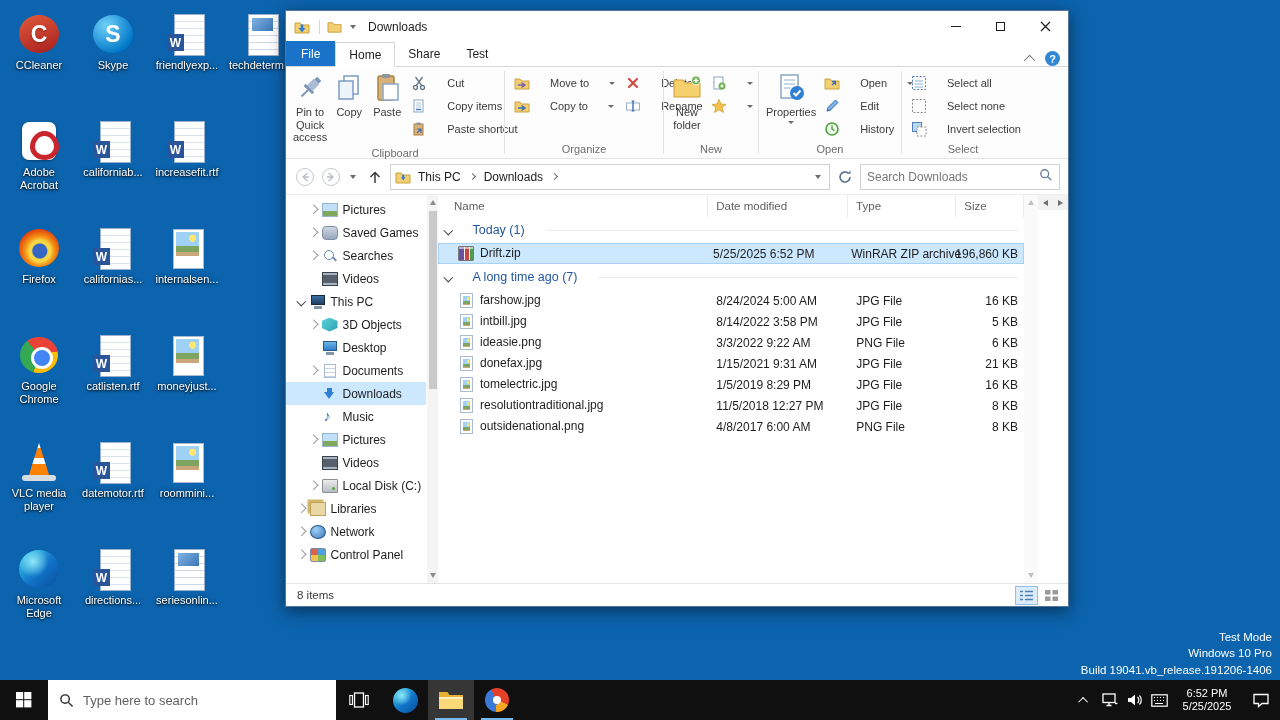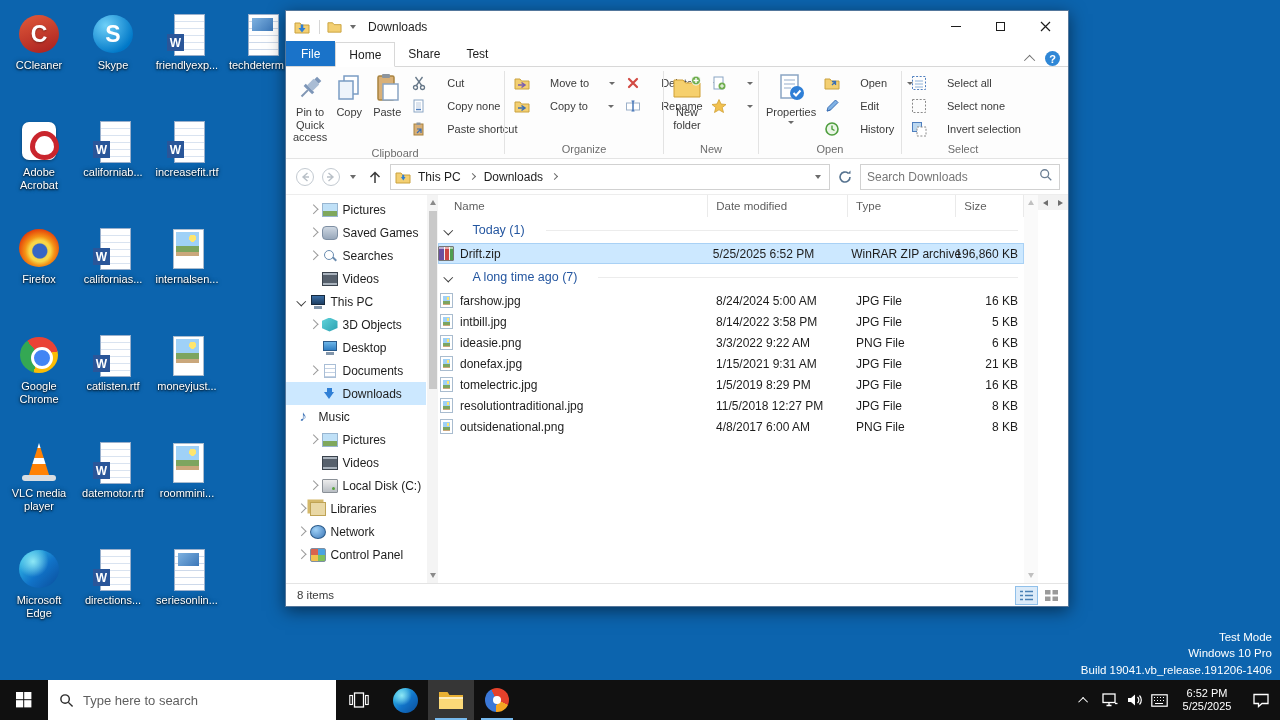--- a/index.html
+++ b/index.html
@@ -119,21 +119,21 @@
   .ch-name{width:280px;padding-left:16px}
   .ch-date{width:145px;padding-left:8px}
   .ch-type{width:112px;padding-left:8px}
   .ch-size{width:70px;padding-left:8px}
   .group-row{height:26px;display:flex;align-items:center;gap:21px;padding-left:7px;margin-top:0}
   .gh-chev{border-color:#7a9ecb}
   .group-label{font-size:12.5px;color:var(--group-header);white-space:nowrap}
   .group-line{flex:1;height:1px;background:#ececec;margin-right:6px}
   .file-row{height:21px;display:flex;align-items:center}
   .file-row.sel{background:var(--selection);box-shadow:inset 0 0 0 1px #a9d1f5}
-  .f-name{width:280px;display:flex;align-items:center;gap:6px;overflow:hidden;white-space:nowrap}
+  .f-name{width:280px;display:flex;align-items:flex-start;gap:6px;padding-left:20px;overflow:hidden;white-space:nowrap}
   .f-date{width:145px;padding-left:8px;white-space:nowrap}
   .f-type{width:112px;padding-left:8px;white-space:nowrap}
   .f-size{width:70px;text-align:right;padding-right:6px;white-space:nowrap}
   .fi{width:16px;height:15px;position:relative;flex-shrink:0}
   .fi-zip{background:linear-gradient(90deg,#6a4fa0 0 5px,#f2f2f2 5px 6px,#cc4444 6px 10px,#f2f2f2 10px 11px,#4f9e4f 11px 16px);border:1px solid #777;border-radius:1px;box-shadow:inset 0 2px 0 rgba(255,255,255,.55)}
   .fi-jpg,.fi-png{background:#fff;border:1px solid #a9bccf;width:13px;margin:0 1.5px}
   .fi-jpg::after,.fi-png::after{content:"";position:absolute;inset:2px;background:radial-gradient(circle at 70% 28%,#ffe66e 0 16%,rgba(255,230,110,0) 17%),linear-gradient(180deg,#9fd1f7 0 58%,#7da55f 58% 85%,#caa77b 85%)}
   .h-scroll{height:15px;background:#f2f2f2;display:flex;align-items:center;flex-shrink:0}
   .hs-arrow{width:15px;height:15px;display:flex;align-items:center;justify-content:center}
   .hs-left{border-top:3.5px solid transparent;border-bottom:3.5px solid transparent;border-right:5px solid #6f6f6f}
@@ -363,21 +363,21 @@
                     </g>
                   </svg></span>
               <span>Cut</span>
             </div>
             <div class="rb-small">
               <span class="i16"><svg viewBox="0 0 16 16">
                     <rect x="3" y="2" width="9" height="12" fill="#fff" stroke="#8aa5c4"></rect>
                     <path d="M5 5 h5 M5 7 h5 M5 9 h5" stroke="#b9c9dd"></path>
                     <path d="M5 11.5 h5" stroke="#4f7fbf" stroke-width="1.5"></path>
                   </svg></span>
-              <span>Copy none</span>
+              <span>Copy items</span>
             </div>
             <div class="rb-small">
               <span class="i16"><svg viewBox="0 0 16 16">
                     <rect x="3" y="3" width="9" height="11" fill="#d9b077" stroke="#a8823f"></rect>
                     <rect x="5.5" y="1.5" width="4" height="2.5" fill="#8d959d"></rect>
                     <path d="M6 12 l4 -4 m-4 0 h4 v4" stroke="#3d6fb4" fill="none" stroke-width="1.2"></path>
                   </svg></span>
               <span>Paste shortcut</span>
             </div>
           </div>
@@ -629,21 +629,21 @@
     <span class="ni ni-documents"></span>
     <span class="nav-label">Documents</span>
   </div>
 
   <div class="nav-item sel" style="padding-left: 24px;">
     <span class="chev hide"></span>
     <span class="ni ni-downloads"></span>
     <span class="nav-label">Downloads</span>
   </div>
 
-  <div class="nav-item" style="">
+  <div class="nav-item" style="padding-left: 24px;">
     <span class="chev hide"></span>
     <span class="ni ni-music"></span>
     <span class="nav-label">Music</span>
   </div>
 
   <div class="nav-item" style="padding-left: 24px;">
     <span class="chev"></span>
     <span class="ni ni-pictures"></span>
     <span class="nav-label">Pictures</span>
   </div>

